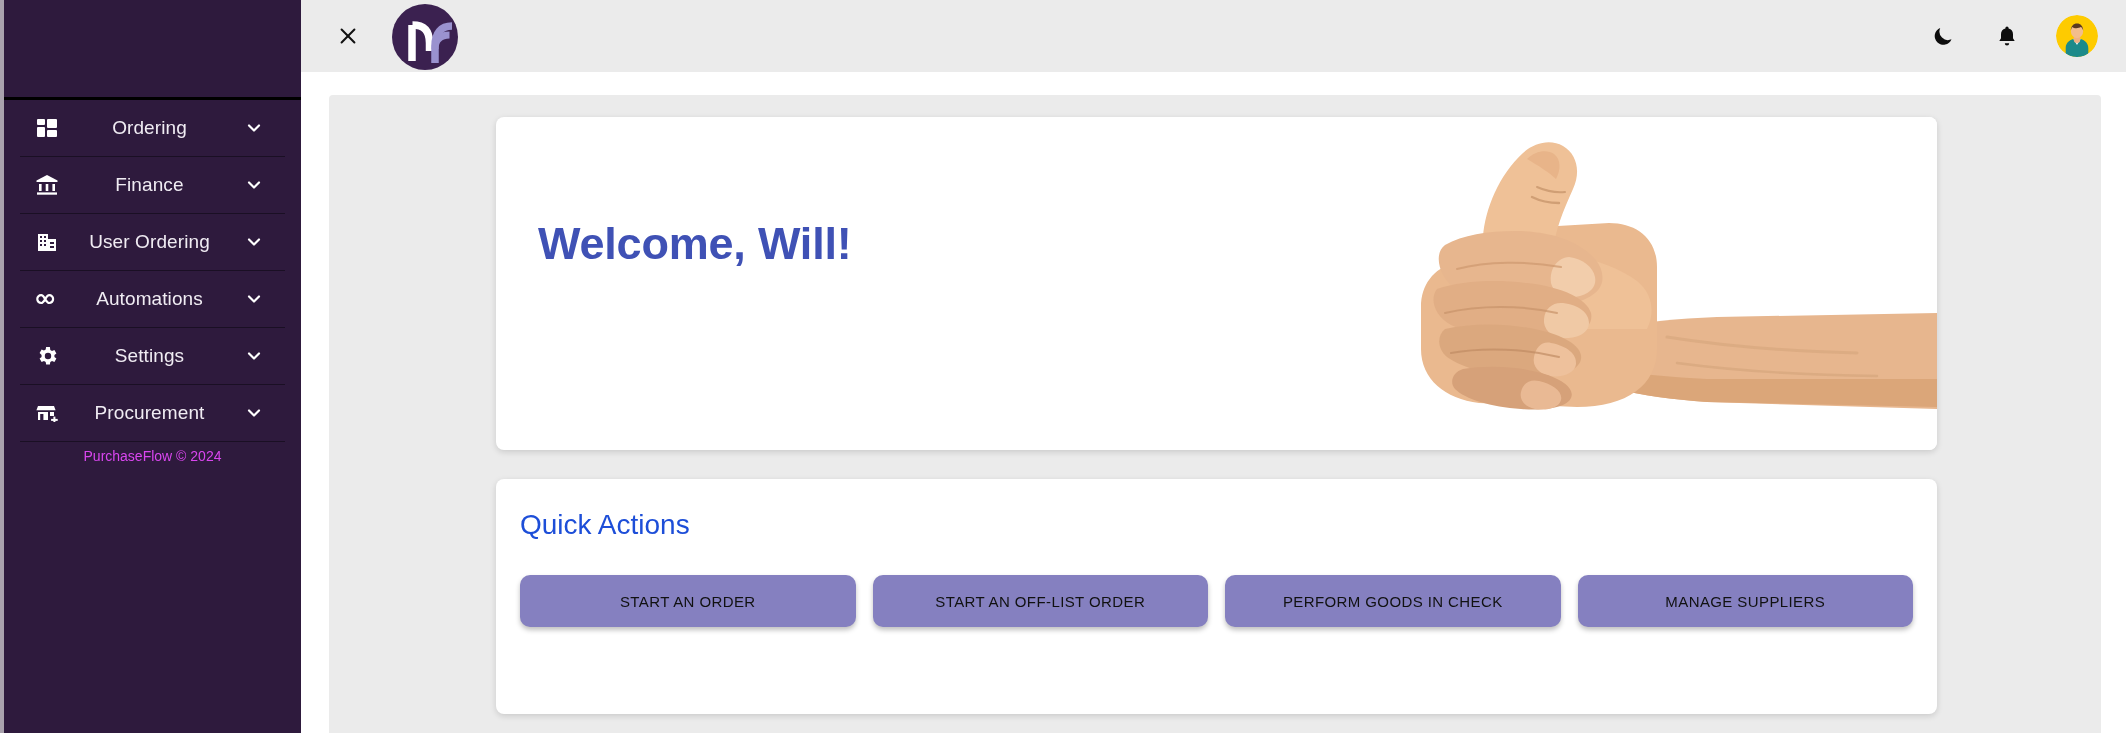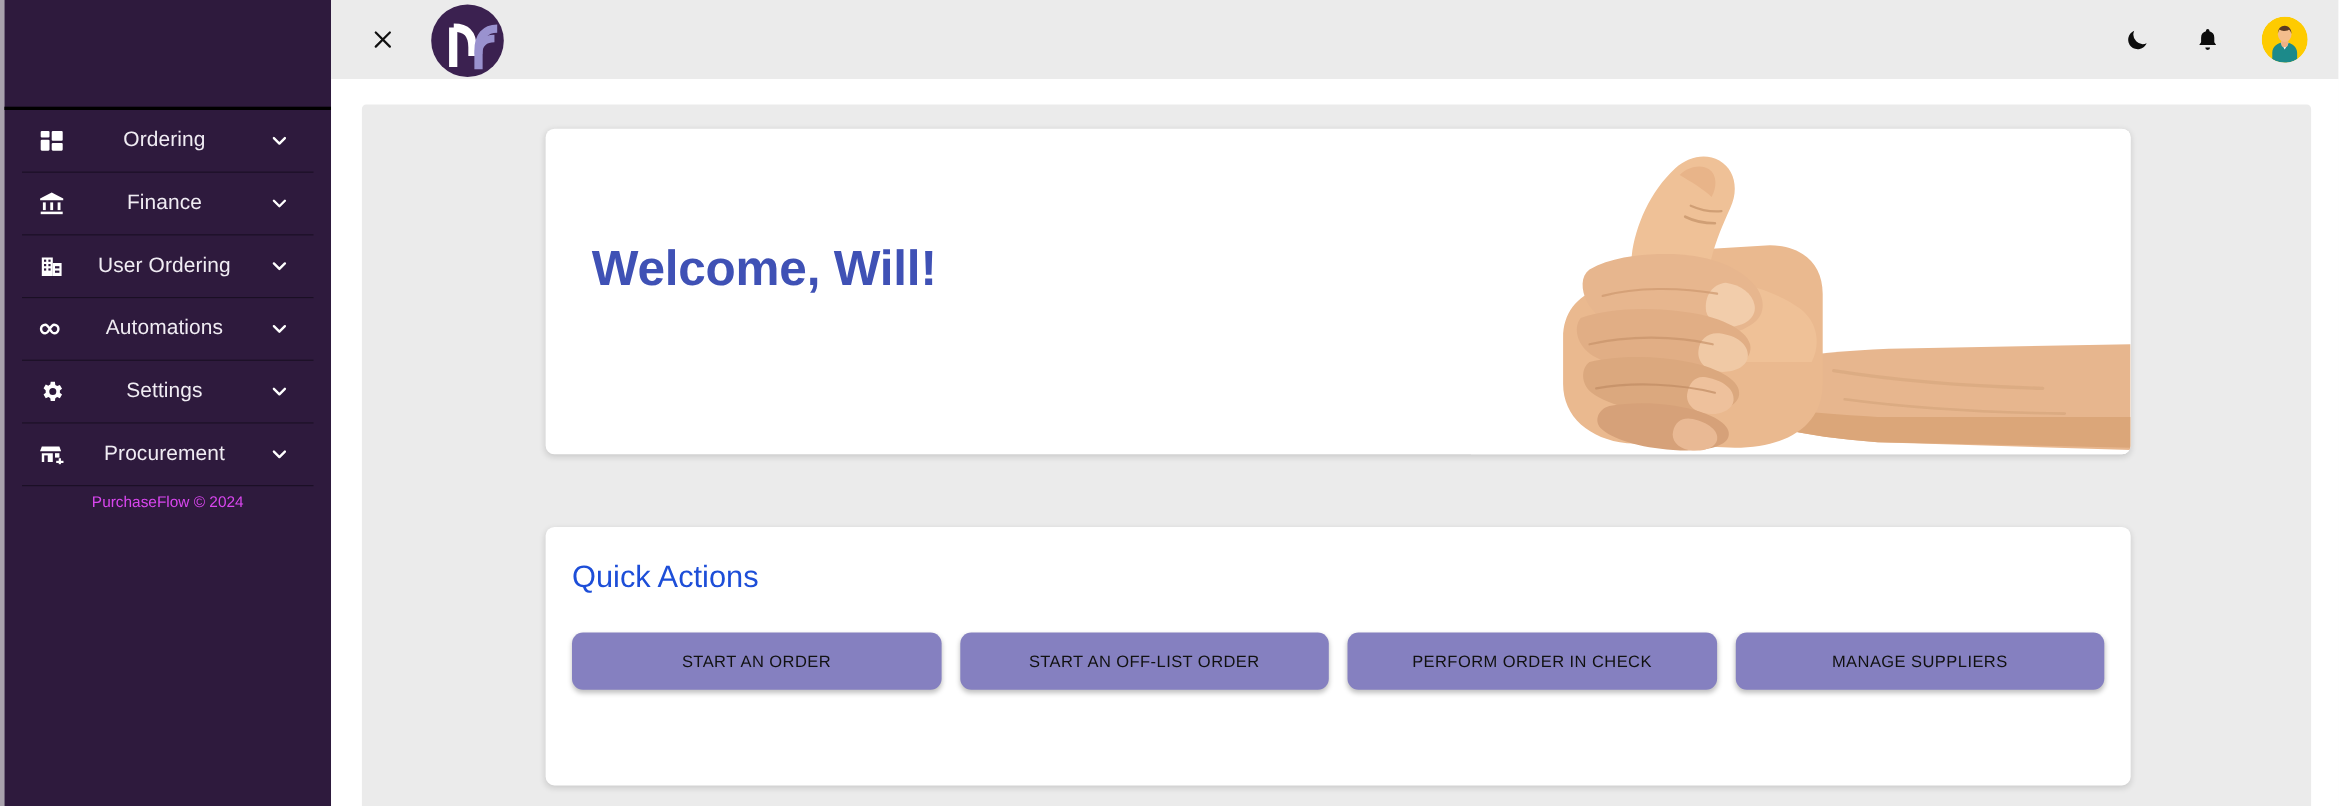--- a/index.html
+++ b/index.html
@@ -153,21 +153,21 @@
     background: #ffffff;
     border-radius: 8px;
     box-shadow: 0 2px 6px rgba(0,0,0,0.14);
   }
 
   
   .welcome-card {
     position: absolute;
     left: 167px; top: 22px;
     width: 1441px;
-    height: 296px;
+    height: 333px;
     overflow: hidden;
   }
   .welcome-text {
     position: absolute;
     left: 42px; top: 104px;
   }
   .welcome-title {
     color: #3f51b5;
     font-size: 45px;
     font-weight: bold;
@@ -445,21 +445,21 @@
             </g>
           </svg>
         </div>
       </section>
 
       <section class="card quick-card">
         <h2 class="quick-title">Quick Actions</h2>
         <div class="quick-buttons">
           <button class="qa-btn">START AN ORDER</button>
           <button class="qa-btn">START AN OFF-LIST ORDER</button>
-          <button class="qa-btn">PERFORM ORDER IN CHECK</button>
+          <button class="qa-btn">PERFORM GOODS IN CHECK</button>
           <button class="qa-btn">MANAGE SUPPLIERS</button>
         </div>
       </section>
 
     </div>
   </main>
 
 </div>
 
 </body></html>

